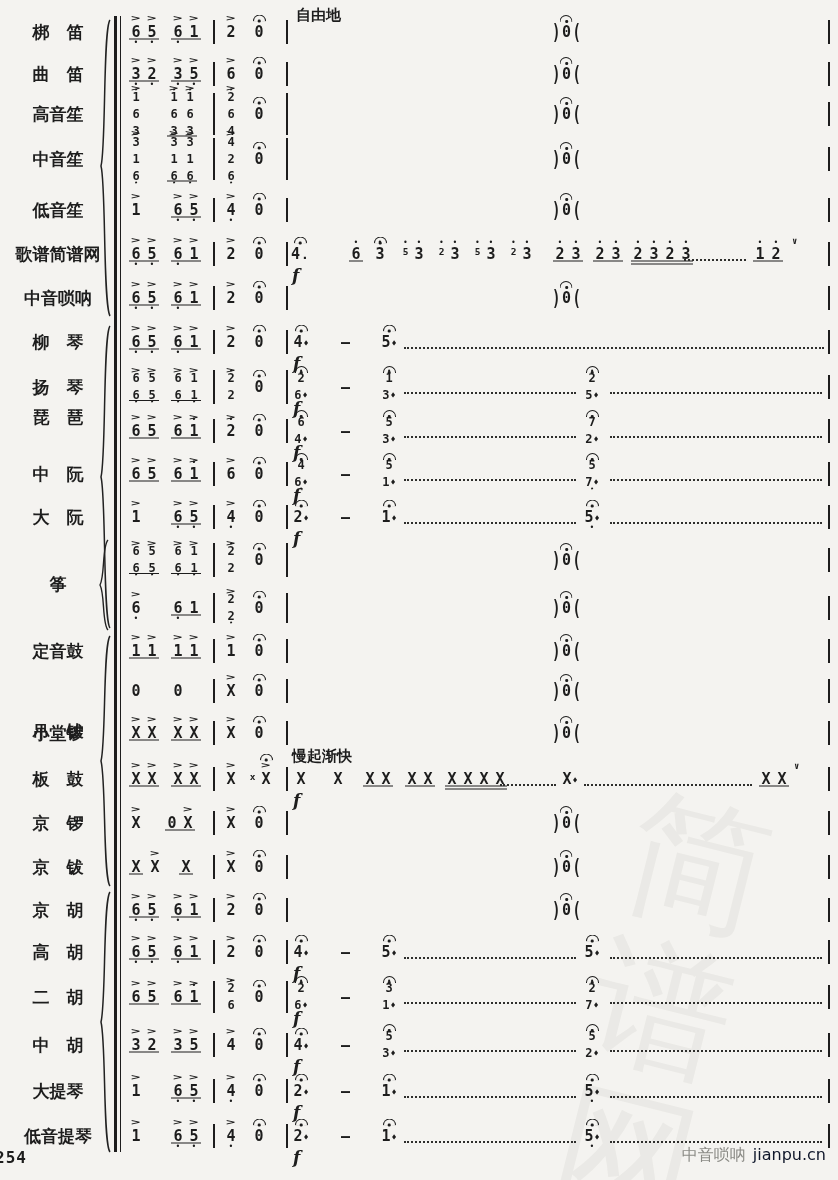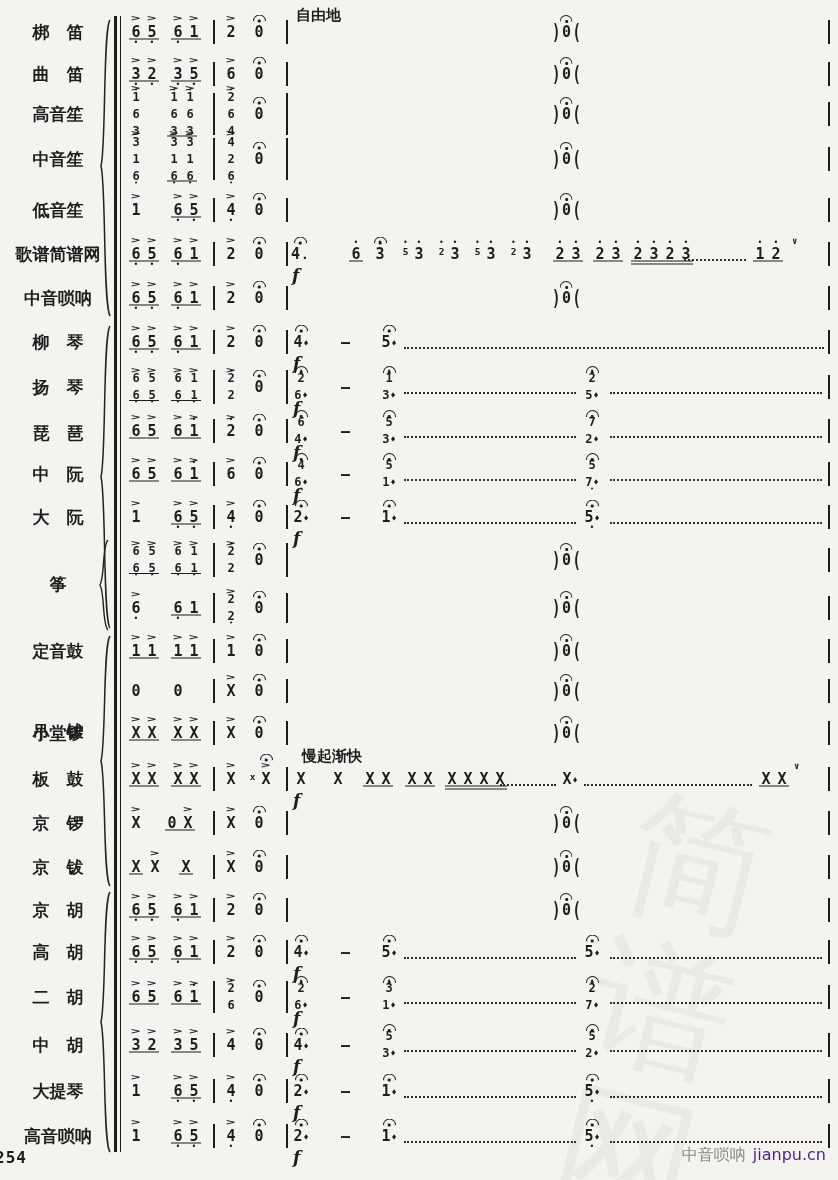--- a/index.html
+++ b/index.html
@@ -33,21 +33,21 @@
   .lab{position:absolute;left:2px;width:112px;text-align:center;transform:translateY(-50%);
        font-size:17px;font-weight:700;font-family:"DejaVu Sans",sans-serif;white-space:nowrap;}
   .pause{position:absolute;transform:translateY(-50%);display:flex;align-items:center;font-weight:700;}
   .pause .pp{font-size:14px;transform:scaleY(1.45);}
   .pause .p0{position:relative;font-size:15px;margin:0 1.5px;}
   .pause .p0 .fm{position:absolute;bottom:100%;left:50%;transform:translateX(-50%);margin-bottom:1px;}
   .ann{position:absolute;font-weight:700;font-size:15px;font-family:"DejaVu Sans",sans-serif;}
   #pageno{position:absolute;left:-5px;top:1148px;font-size:16px;font-weight:700;letter-spacing:1px;}
   #wm{position:absolute;right:12px;top:1145px;font-size:16px;font-family:"DejaVu Sans",sans-serif;}
   #wm .cn{color:#8b8b86;}
-  #wm .site{color:#4c1d95;margin-left:7px;}
+  #wm .site{color:#0f172a;margin-left:7px;}
   #wm-faint{position:absolute;left:590px;top:800px;font-size:140px;line-height:150px;
             color:rgba(110,110,100,0.07);transform:rotate(14deg);font-family:"DejaVu Sans",sans-serif;
             width:260px;}
   svg.braces{position:absolute;left:0;top:0;pointer-events:none;}
   #sysline1{position:absolute;left:114px;top:16px;width:2.6px;height:1136px;background:#1d1d1d;}
   #sysline2{position:absolute;left:119.5px;top:16px;width:1.3px;height:1136px;background:#1d1d1d;}
 </style>
 </head>
 <body>
 
@@ -56,21 +56,21 @@
   <div id="sysline1"></div>
   <div id="sysline2"></div>
   <svg class="braces" width="838" height="1180">
     <path d="M110,20 C103,28 106,148 101,166 C106,184 103,304 110,316" stroke="#222" fill="none" stroke-width="1.5"></path>
     <path d="M110,326 C103,334 106,458 101,477 C106,496 103,620 110,628" stroke="#222" fill="none" stroke-width="1.5"></path>
     <path d="M108,540 C102,546 105,576 100,585 C105,594 102,624 108,630" stroke="#222" fill="none" stroke-width="1.4"></path>
     <path d="M110,636 C103,644 106,742 101,761 C106,780 103,878 110,886" stroke="#222" fill="none" stroke-width="1.5"></path>
     <path d="M110,892 C103,900 106,1002 101,1022 C106,1042 103,1144 110,1152" stroke="#222" fill="none" stroke-width="1.5"></path>
   </svg>
   <div class="ann" id="tempo-top" style="left:296px;top:6px">自由地</div>
-  <div class="ann" id="tempo-mid" style="left:302px;top:747px">慢起渐快</div>
+  <div class="ann" id="tempo-mid" style="left:292px;top:747px">慢起渐快</div>
   <div id="pageno">254</div>
   <div id="wm">
     <span class="cn">中音唢呐</span><span class="site">jianpu.cn</span>
   </div>
   <div id="rows">
       <div>
         <span class="lab" style="top: 32px;">梆　笛</span>
         <span class="grp" style="left: 128px; top: 32px;">
           <span class="n">
             <span class="da"></span>
@@ -913,21 +913,21 @@
             <span class="db"></span>
             <span class="tp">
               <span class="fm"></span>
             </span>
           </span>
         </span>
         <span class="dl" style="width: 212px; top: 392px; left: 610px;"></span>
         <span class="bl" style="height: 24px; left: 828px; top: 387px;"></span>
       </div>
       <div>
-        <span class="lab" style="top: 433px;">琵　琶</span>
+        <span class="lab" style="top: 417px;">琵　琶</span>
         <span class="grp" style="left: 128px; top: 431px;">
           <span class="n">
             <span class="da"></span>
             <span class="ch">6</span>
             <span class="db"></span>
             <span class="tp">
               <span class="acc">&gt;</span>
             </span>
           </span>
           <span class="n">
@@ -2281,21 +2281,21 @@
             <span class="db">•</span>
             <span class="tp">
               <span class="fm"></span>
             </span>
           </span>
         </span>
         <span class="dl" style="width: 212px; top: 1096px; left: 610px;"></span>
         <span class="bl" style="height: 24px; left: 828px; top: 1091px;"></span>
       </div>
       <div>
-        <span class="lab" style="top: 1136px;">高音唢呐</span>
+        <span class="lab" style="top: 1136px;">低音提琴</span>
         <span class="grp" style="left: 128px; top: 1136px;">
           <span class="n">
             <span class="da"></span>
             <span class="ch">1</span>
             <span class="db"></span>
             <span class="tp">
               <span class="acc">&gt;</span>
             </span>
           </span>
         </span>

